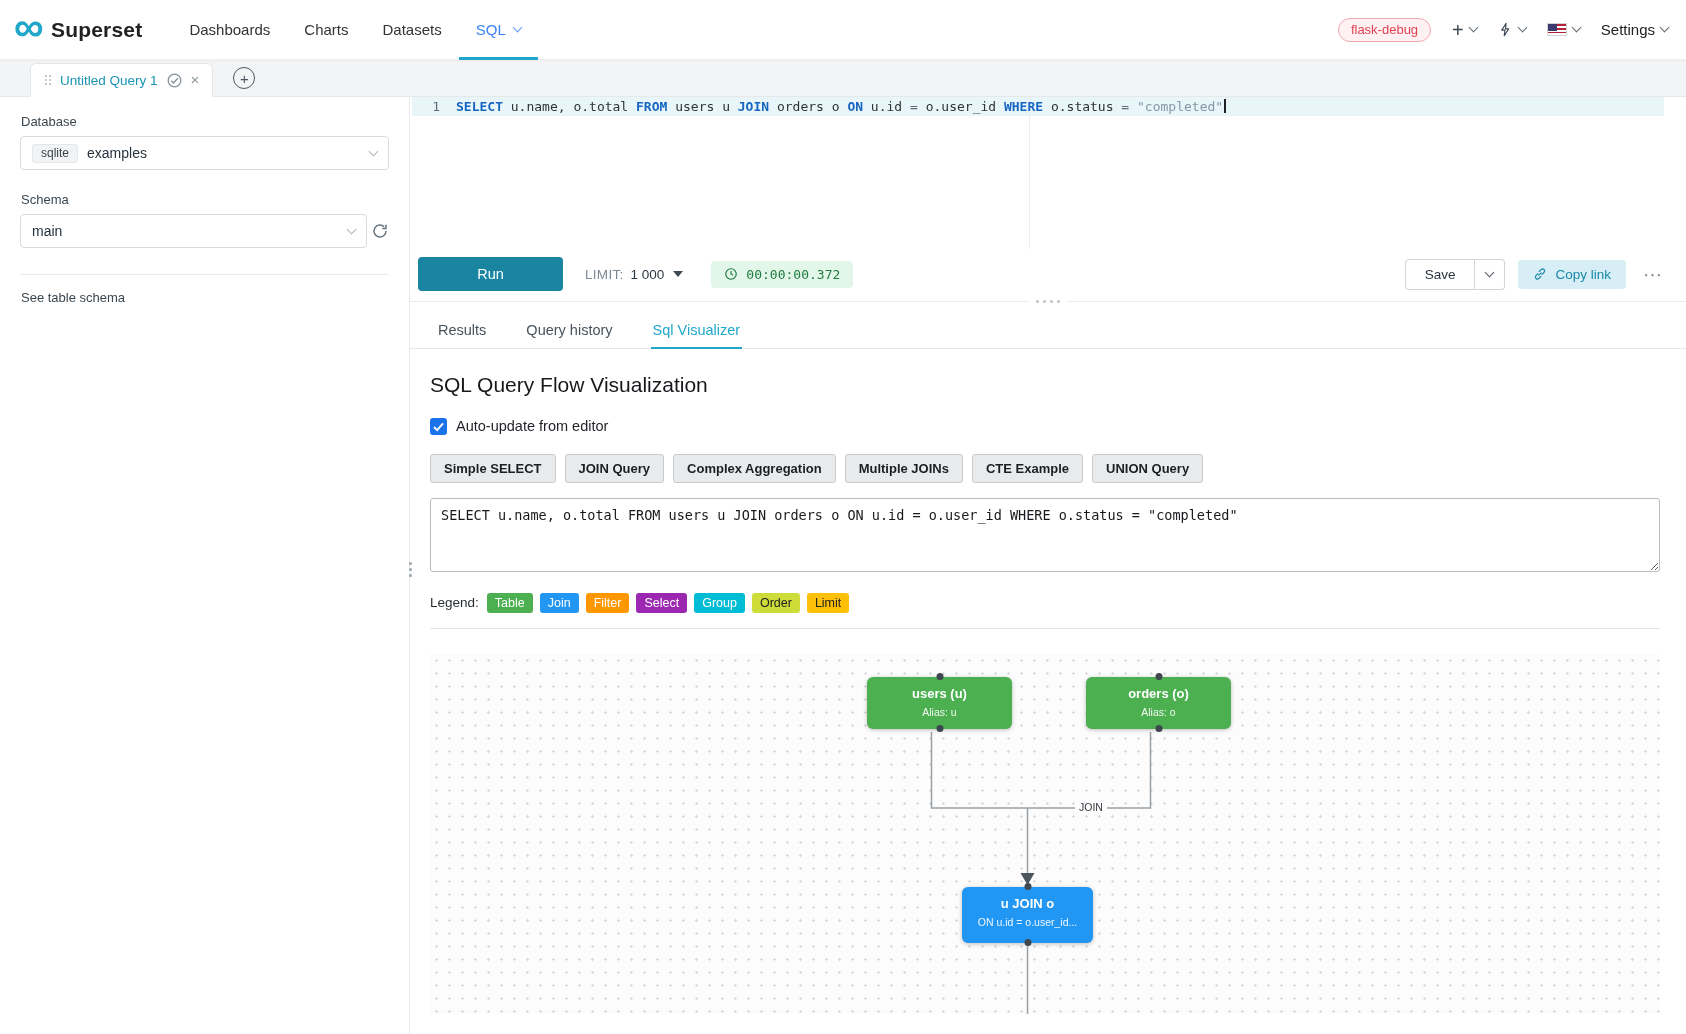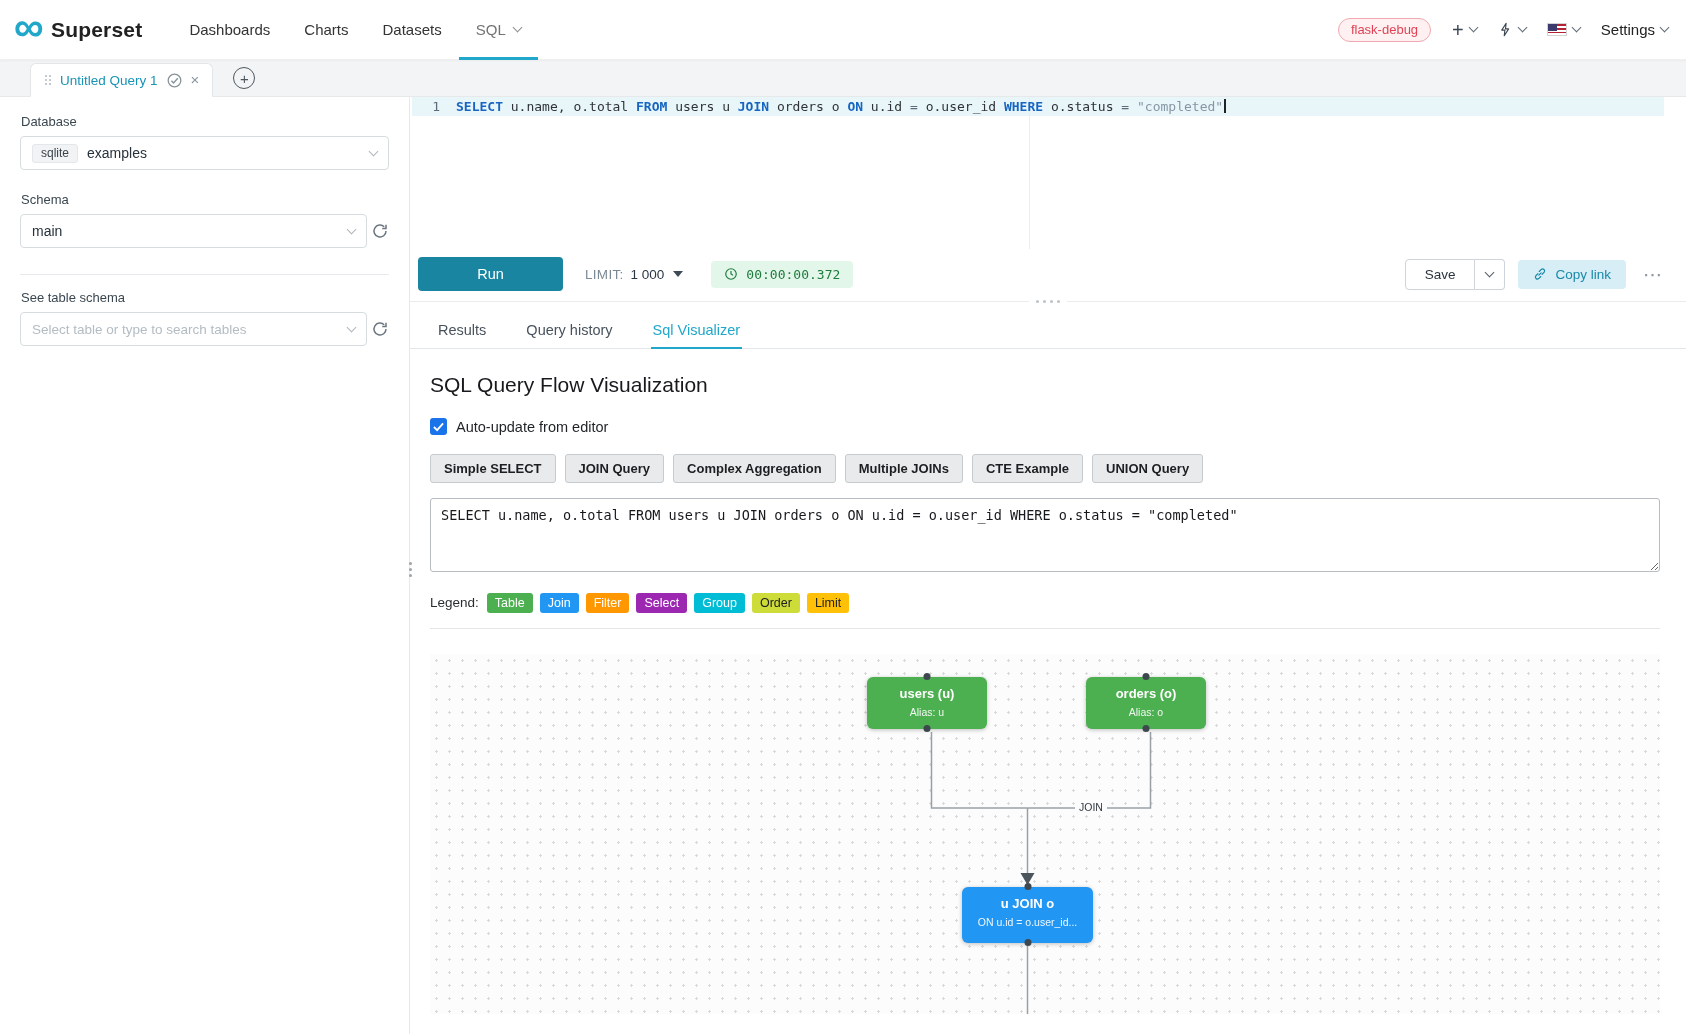--- a/index.html
+++ b/index.html
@@ -7,21 +7,21 @@
   .page { position:relative; width:1686px; height:1034px; background:#fff; overflow:hidden; }
 
   
   .navbar { height:60px; display:flex; align-items:center; padding:0 18px 0 14px; background:#fff;
             border-bottom:1px solid #f0f0f0; box-shadow:0 1px 2px rgba(0,0,0,0.04); position:relative; z-index:5; }
   .brand { display:flex; align-items:center; gap:7px; }
   .brand-logo { color:#20a7c9; font-size:42px; font-weight:700; line-height:50px; margin-top:-6px; }
   .brand-name { font-size:21px; font-weight:700; color:#222; letter-spacing:.2px; }
   .nav-items { display:flex; height:60px; margin-left:30px; }
   .nav-item { display:flex; align-items:center; gap:8px; padding:0 17px; font-size:15px; color:#333; cursor:pointer; }
-  .nav-item.active { color:#737373; box-shadow:inset 0 -3px 0 #20a7c9; }
+  .nav-item.active { color:#3b82f6; box-shadow:inset 0 -3px 0 #20a7c9; }
   .chev { display:inline-block; width:7px; height:7px; border-right:1.6px solid currentColor;
           border-bottom:1.6px solid currentColor; transform:rotate(45deg); margin-top:-4px; opacity:.8; }
   .nav-right { margin-left:auto; display:flex; align-items:center; gap:21px; }
   .env-badge { color:#e04355; border:1px solid #f0a9b1; background:#fff1f2; border-radius:12px;
                padding:3px 12px 4px; font-size:13px; }
   .icon-group { display:flex; align-items:center; gap:6px; color:#3b4752; cursor:pointer; }
   .plus-glyph { font-size:20px; line-height:16px; color:#3b4752; }
   .flag { width:20px; height:13px; position:relative; border:1px solid #d4d4d4;
           background:repeating-linear-gradient(to bottom, #b22234 0 1.9px, #ffffff 1.9px 3.8px); }
   .flag::after { content:""; position:absolute; left:0; top:0; width:9px; height:7px; background:#3c3b6e; }
@@ -90,39 +90,39 @@
                display:flex; gap:4px; cursor:row-resize; }
   .grip-dots i { width:3px; height:3px; border-radius:50%; background:#bcc4ca; }
   .rtabs { display:flex; padding-left:26px; border-bottom:1px solid #e4e7ea; }
   .rtab { padding:11px 2px 10px; margin-right:36px; font-size:14.5px; color:#48525c; position:relative; cursor:pointer; }
   .rtab.active { color:#20a7c9; }
   .rtab.active::after { content:""; position:absolute; left:0; right:0; bottom:-1px; height:2px; background:#20a7c9; }
 
   
   .content { flex:1; overflow:hidden; padding:24px 26px 0 20px; }
   .viz-title { font-size:21px; font-weight:400; color:#17191c; margin-bottom:21px; }
-  .auto-row { display:flex; align-items:center; gap:9px; margin-bottom:19px; }
+  .auto-row { display:flex; align-items:flex-start; gap:9px; margin-bottom:19px; }
   .checkbox { width:17px; height:17px; background:#1a73e8; border-radius:3px; display:flex; align-items:center;
               justify-content:center; cursor:pointer; }
   .auto-label { font-size:14.5px; color:#1f2226; }
   .sample-label { font-size:14.5px; color:#1c1e21; margin-bottom:11px; }
   .sample-btns { display:flex; gap:9px; margin-bottom:15px; }
   .sample-btn { background:#e9eaeb; border:1px solid #c6cbcf; border-radius:3px; padding:6px 13px; font-size:13px;
                 color:#1c1e21; font-family:inherit; cursor:pointer;font-weight:bold; }
   .sql-box { width:100%; height:74px; border:1px solid #b6bcc2; border-radius:3px; padding:8px 10px;
              font-family:"DejaVu Sans Mono", monospace; font-size:13.5px; color:#17191c; resize:both; background:#fff; }
   .legend-row { display:flex; align-items:center; gap:8px; margin-top:17px; font-size:13.5px; color:#2a2e32; }
   .chip { border-radius:3px; padding:2.5px 8px 3px; font-size:12.5px; }
   .divider { border:none; border-top:1px solid #e3e5e7; margin-top:15px; }
 
   
   .canvas { position:relative; margin-top:25px; height:360px; overflow:hidden; background-color:#fcfcfc;
             background-image:radial-gradient(#d9d9d9 1.1px, transparent 1.3px); background-size:13px 13px; }
   .edges { position:absolute; left:0; top:0; }
-  .node { position:absolute; width:120px; height:52px; border-radius:6px; box-shadow:0 1px 4px rgba(0,0,0,.25);
+  .node { position:absolute; width:145px; height:52px; border-radius:6px; box-shadow:0 1px 4px rgba(0,0,0,.25);
           color:#fff; text-align:center; padding-top:9px; cursor:grab; }
   .node-title { font-size:13px; font-weight:700; }
   .node-sub { font-size:10.5px; margin-top:5px; opacity:.92; }
   .port { position:absolute; width:7px; height:7px; background:#3f474e; border-radius:50%; left:50%; transform:translateX(-50%); }
   .port.top { top:-3.5px; } .port.bottom { bottom:-3.5px; }
   #node-users { left:437px; top:23px; }
   #node-orders { left:656px; top:23px; }
   #node-join { left:532px; top:233px; width:131px; height:56px; }
   .edge-label { position:absolute; left:645px; top:146px; font-size:10.5px; color:#343b41; background:#fcfcfc;
                 padding:0 4px; line-height:15px; }
@@ -215,32 +215,20 @@
           <svg width="18" height="18" viewBox="0 0 24 24">
             <path d="M20 12a8 8 0 1 1-2.4-5.7" fill="none" stroke="#6b7680" stroke-width="2"></path>
             <path d="M20 3.5 v5 h-5" fill="none" stroke="#6b7680" stroke-width="2"></path>
           </svg>
         </span>
       </div>
 
       <hr class="side-divider">
 
       <div class="field-label">See table schema</div>
-      <div class="side-row">
-        <div class="select">
-          <span class="placeholder">Select table or type to search tables</span>
-          <i class="chev"></i>
-        </div>
-        <span class="refresh-btn">
-          <svg width="18" height="18" viewBox="0 0 24 24">
-            <path d="M20 12a8 8 0 1 1-2.4-5.7" fill="none" stroke="#6b7680" stroke-width="2"></path>
-            <path d="M20 3.5 v5 h-5" fill="none" stroke="#6b7680" stroke-width="2"></path>
-          </svg>
-        </span>
-      </div>
 
       <div class="side-grip">
           <i></i>
           <i></i>
           <i></i>
         </div>
     </div>
 
     <div class="main">
 

